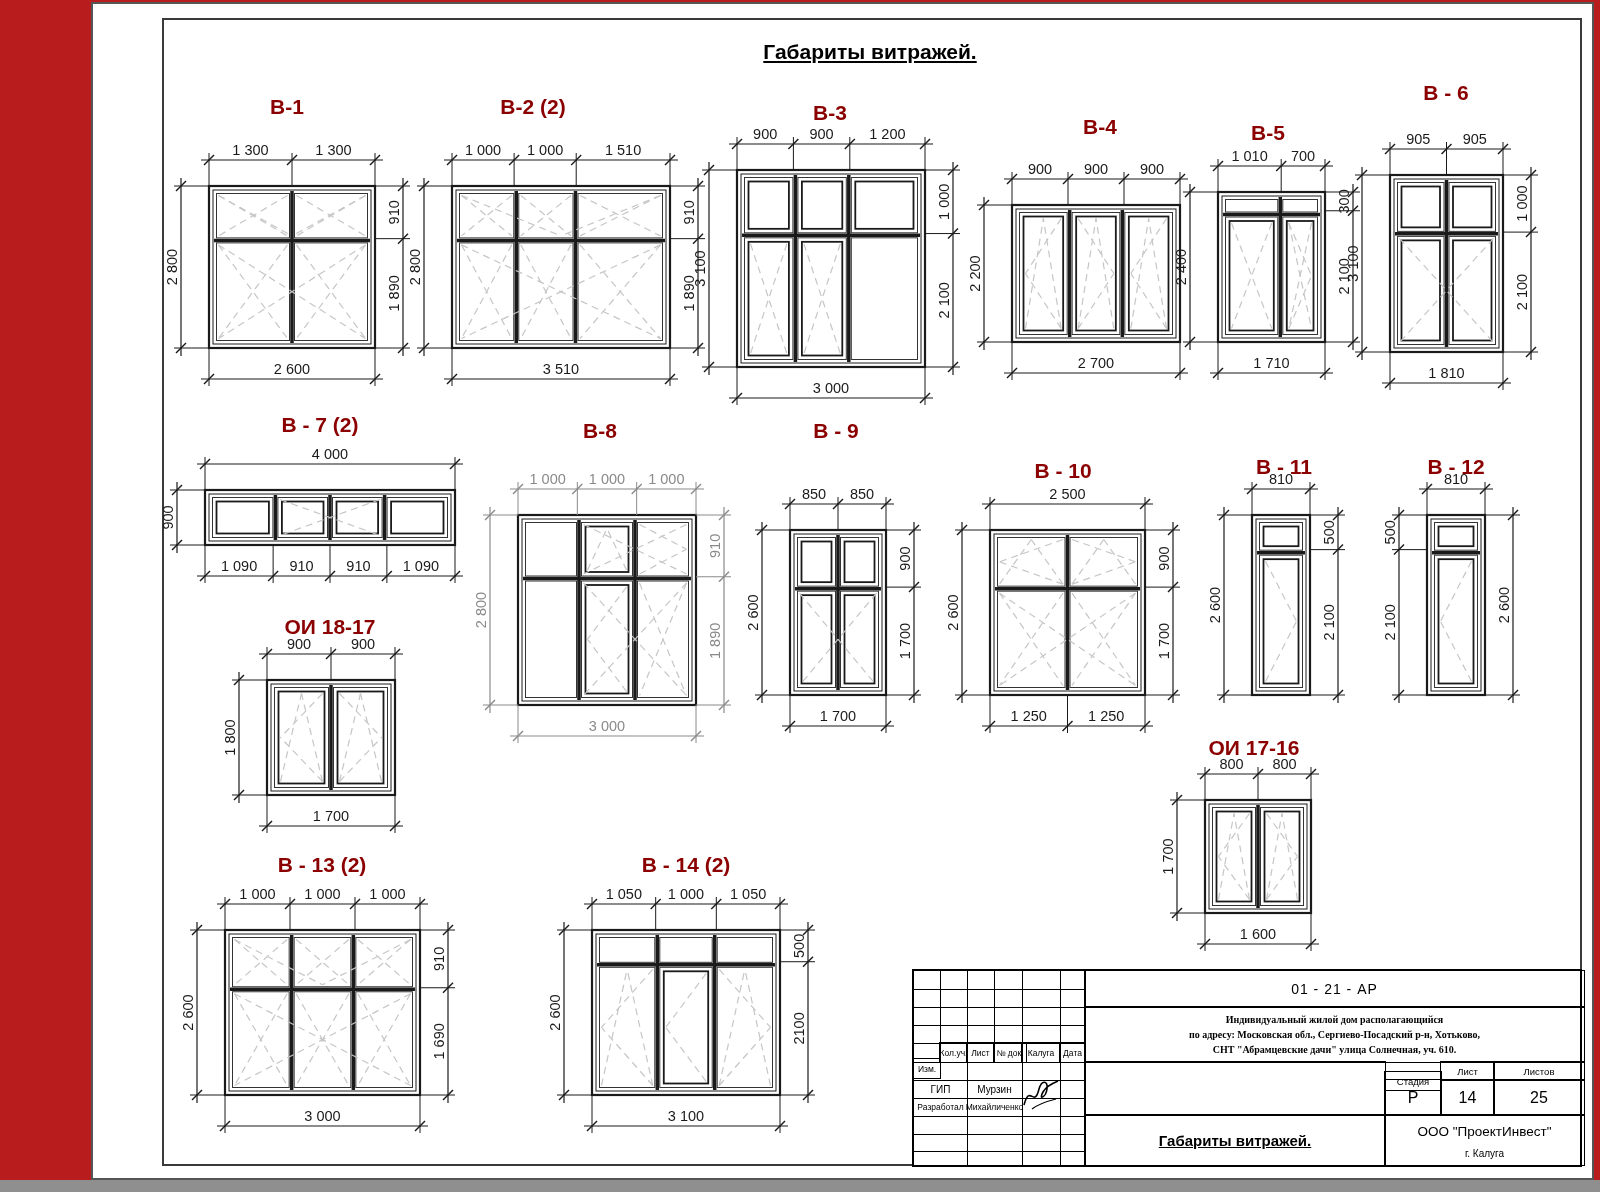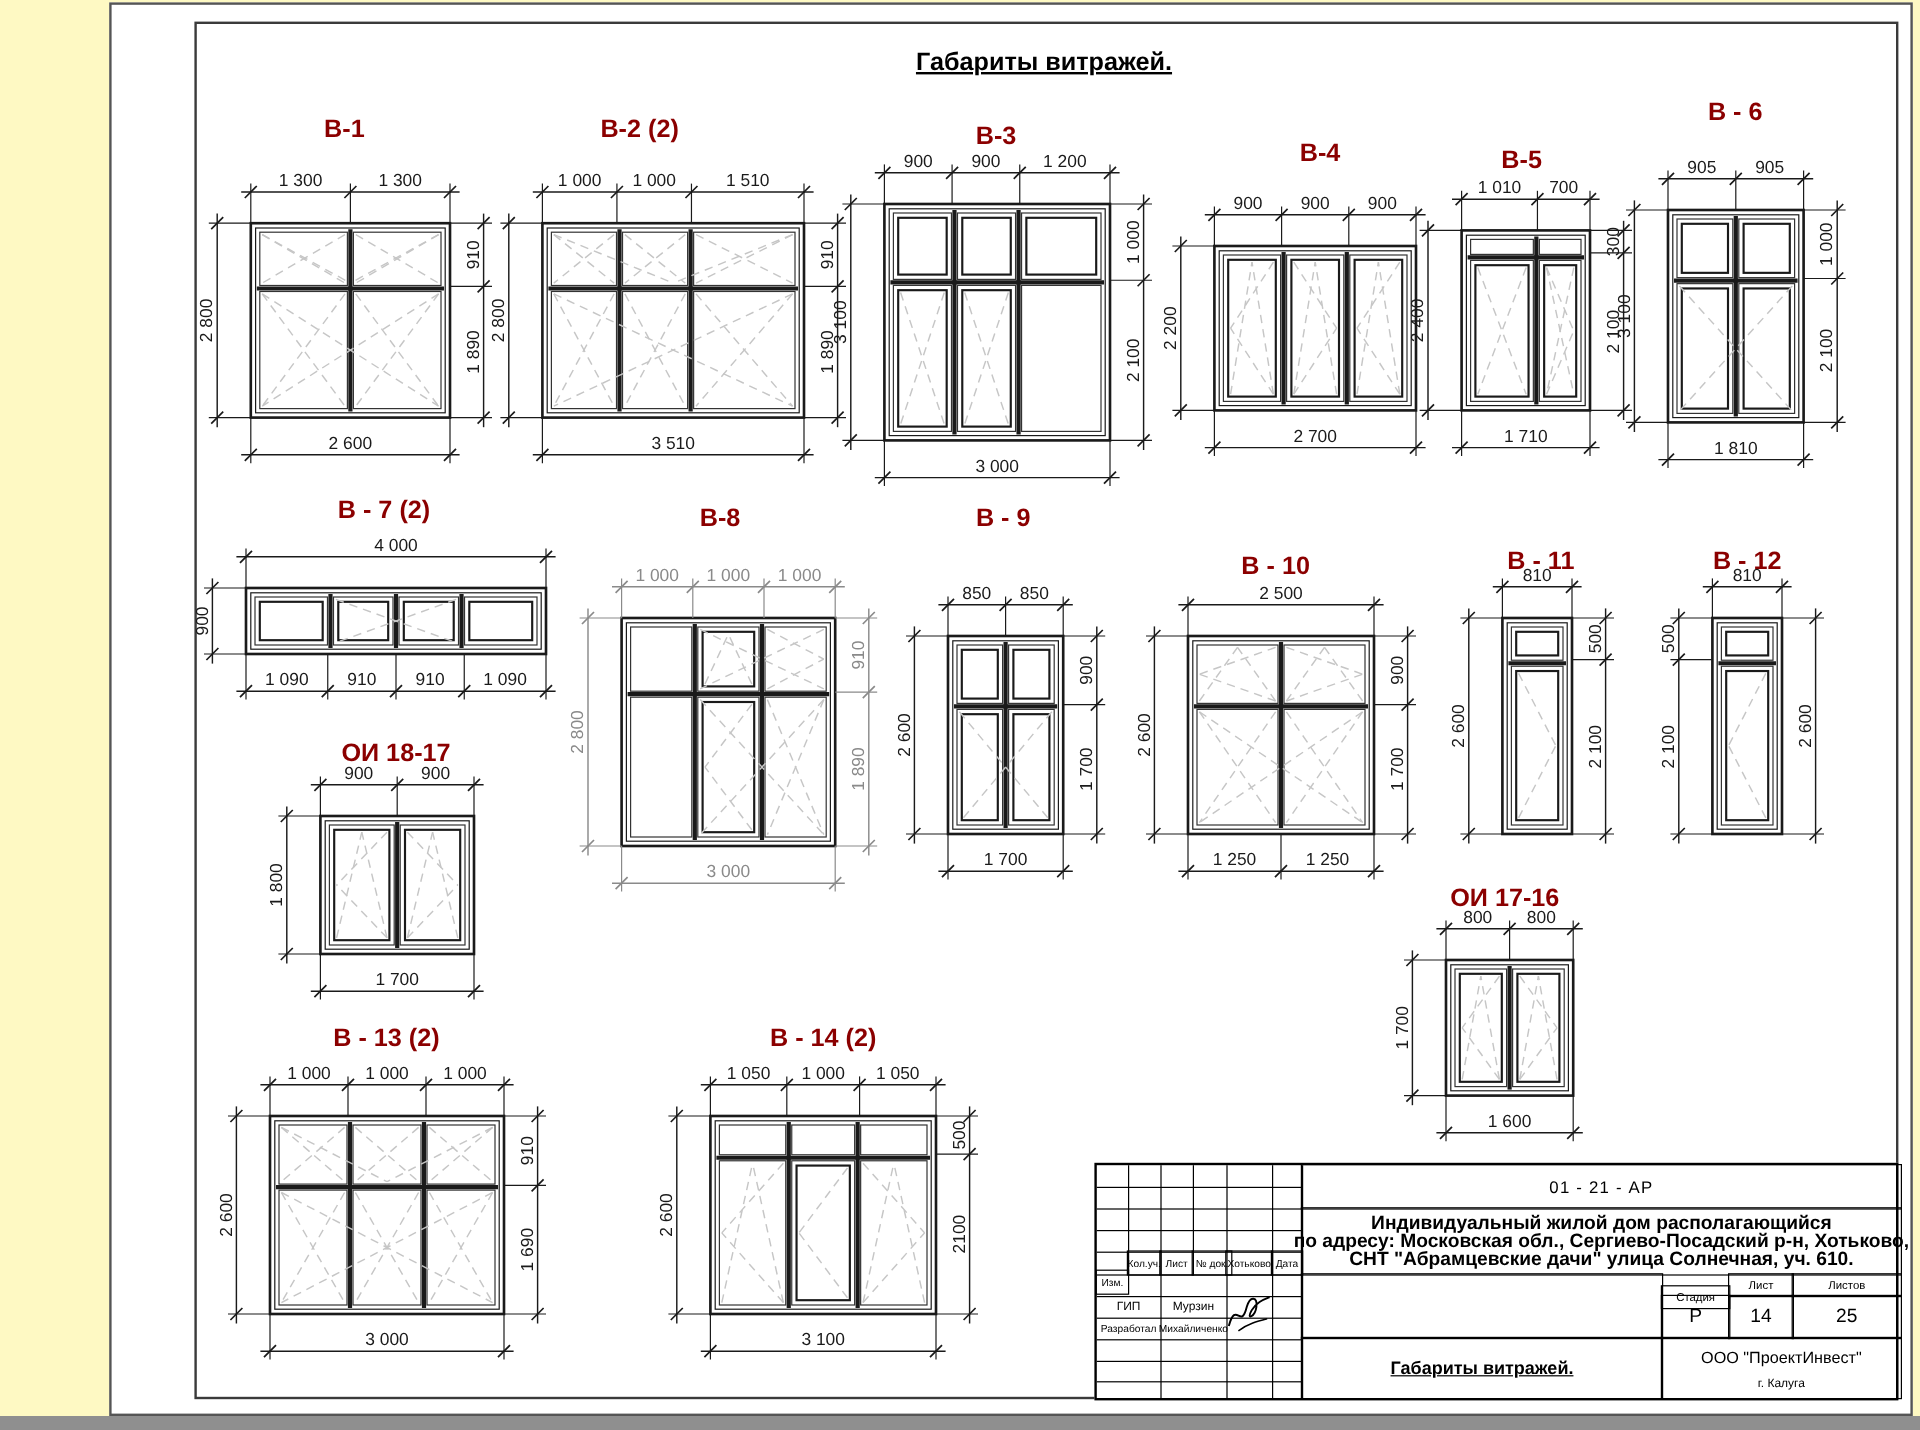--- a/index.html
+++ b/index.html
@@ -1,30 +1,30 @@
 <!DOCTYPE html>
 <html><head>
 <meta charset="utf-8">
 <style>
   * { box-sizing: border-box; margin: 0; padding: 0; }
   body { background:#fff; font-family:"Liberation Sans", sans-serif; }
-  .page { position:relative; width:1600px; height:1192px; background:#fef9c3; overflow:hidden; }
+  .page { position:relative; width:1600px; height:1192px; background:#b91c1c; overflow:hidden; }
   .paper-edge { position:absolute; left:91px; top:2px; width:1503px; height:1178px; border:2px solid #555; background:#fff; }
   .drawing-frame { position:absolute; left:162px; top:18px; width:1420px; height:1148px; border:2px solid #3a3a3a; }
   .sheet-title { position:absolute; left:690px; top:40px; width:360px; text-align:center;
                  font-size:21px; font-weight:bold; text-decoration:underline; color:#000; }
   .bottom-strip { position:absolute; left:0; top:1180px; width:1600px; height:12px; background:#8f8f8f; }
   svg.canvas { position:absolute; left:0; top:0; }
 
   
   .tb { position:absolute; left:912px; top:969px; width:670px; height:198px; border:2px solid #000; background:#fff; font-size:10px; color:#000; }
   .tb .c { position:absolute; outline:1px solid #000; display:flex; align-items:center; justify-content:center; text-align:center; white-space:nowrap; overflow:visible; }
   .tb .hl { position:absolute; height:0; border-top:1px solid #000; }
   .tb .vl { position:absolute; width:0; border-left:1px solid #000; }
-  .tb .desc { flex-direction:column; font-weight:bold; font-size:16px; line-height:15px; }
+  .tb .desc { flex-direction:column; font-weight:bold; font-size:10px; line-height:15px;font-family:Liberation Serif, serif; }
   .tb .doc { font-size:14px; letter-spacing:1px; }
   .tb .stage-h { font-size:9.5px; }
   .tb .stage-v { font-size:16px; }
   .tb .sht { font-size:15px; font-weight:bold; text-decoration:underline; }
   .tb .comp { flex-direction:column; justify-content:flex-start; padding-top:9px; font-size:13.5px; }
   .tb .comp .city { font-size:10px; margin-top:9px; }
   .tb .small { font-size:8.5px; }
   .tb .sig { position:absolute; left:106px; top:104px; }
 </style>
 </head>
@@ -844,21 +844,21 @@
     <div class="vl" style="left:80px;top:0;height:91px"></div>
     <div class="vl" style="left:53px;top:0;height:194px"></div>
     <div class="vl" style="left:108px;top:0;height:194px"></div>
     <div class="vl" style="left:146px;top:0;height:194px"></div>
     <div class="vl" style="left:171px;top:0;height:194px"></div>
 
     <div class="c small" style="left:0;top:88px;width:26px;height:19px">Изм.</div>
     <div class="c small" style="left:26px;top:72px;width:27px;height:19px">Кол.уч.</div>
     <div class="c small" style="left:53px;top:72px;width:27px;height:19px">Лист</div>
     <div class="c small" style="left:80px;top:72px;width:32px;height:19px">№ док.</div>
-    <div class="c small" style="left:108px;top:72px;width:38px;height:19px">Хотьково</div>
+    <div class="c small" style="left:108px;top:72px;width:38px;height:19px">Калуга</div>
     <div class="c small" style="left:146px;top:72px;width:25px;height:19px">Дата</div>
 
     <div class="c" style="left:0;top:109px;width:53px;height:18px;outline:none">ГИП</div>
     <div class="c" style="left:53px;top:109px;width:55px;height:18px;outline:none">Мурзин</div>
     <div class="c small" style="left:0;top:127px;width:53px;height:18px;outline:none">Разработал</div>
     <div class="c small" style="left:53px;top:127px;width:55px;height:18px;outline:none">Михайличенко</div>
 
     <svg class="sig" width="42" height="42">
       <path d="M4 30 C10 8, 14 34, 19 14 C22 4, 28 6, 27 14 C26 22, 18 26, 23 17 C27 10, 33 8, 38 6" stroke="#000" stroke-width="1.6" fill="none"></path>
       <path d="M12 34 C20 28, 28 26, 36 24" stroke="#000" stroke-width="1.2" fill="none"></path>

